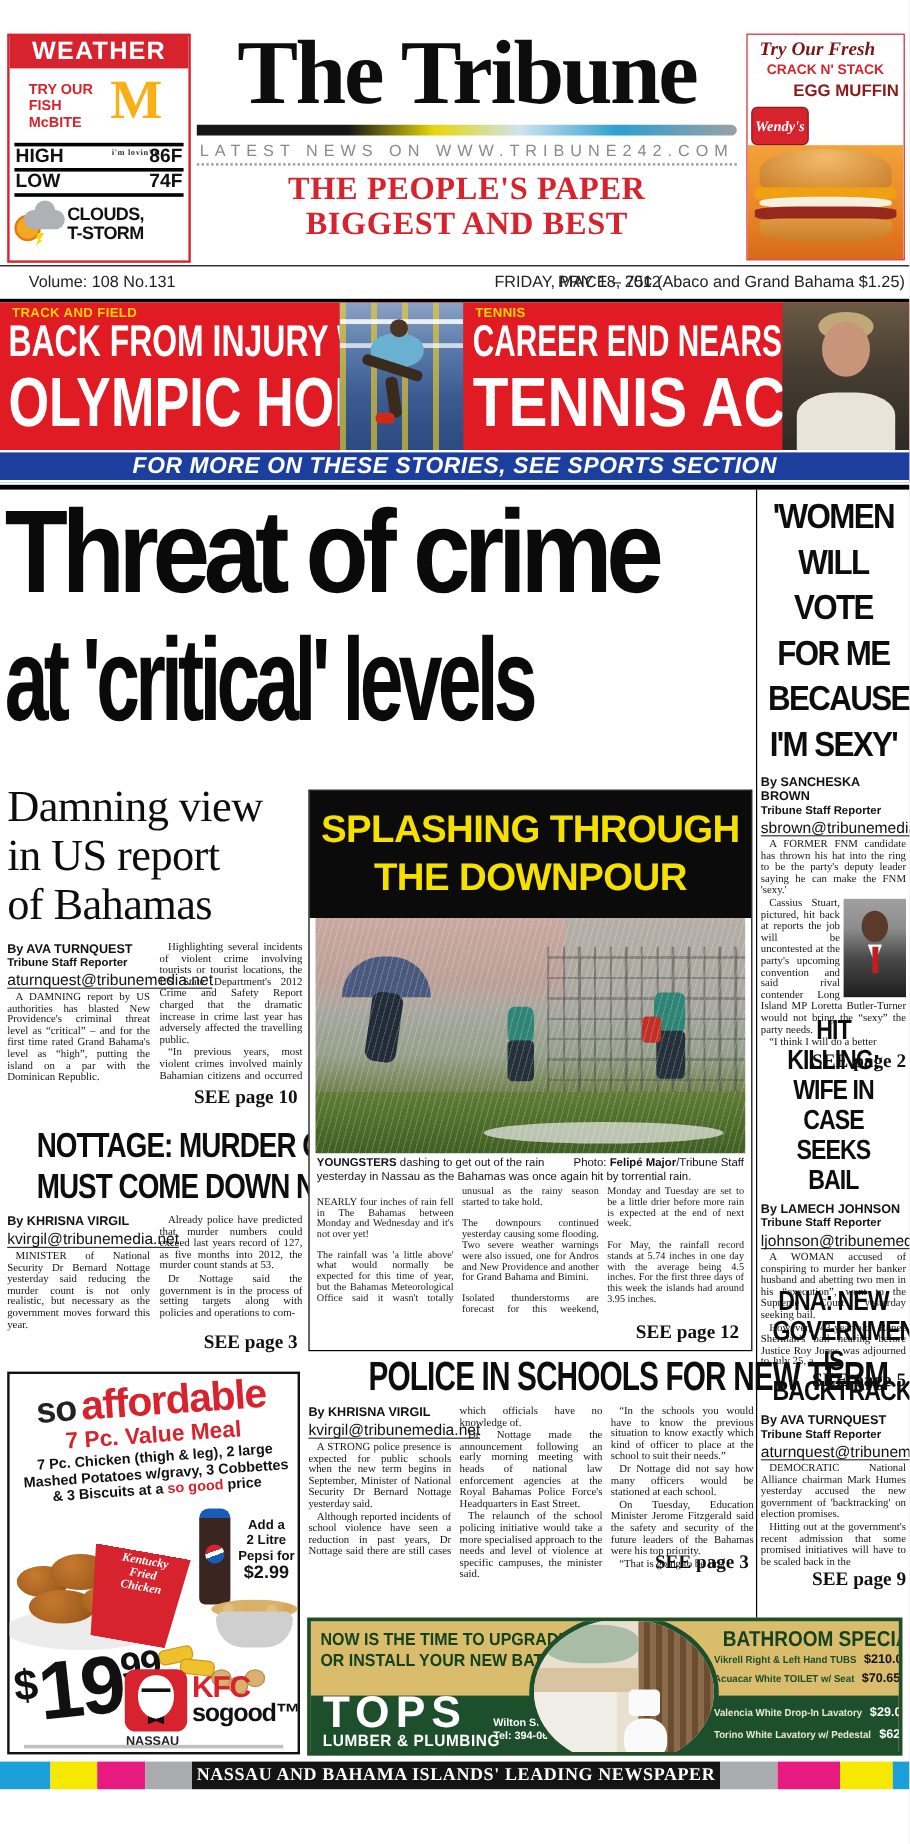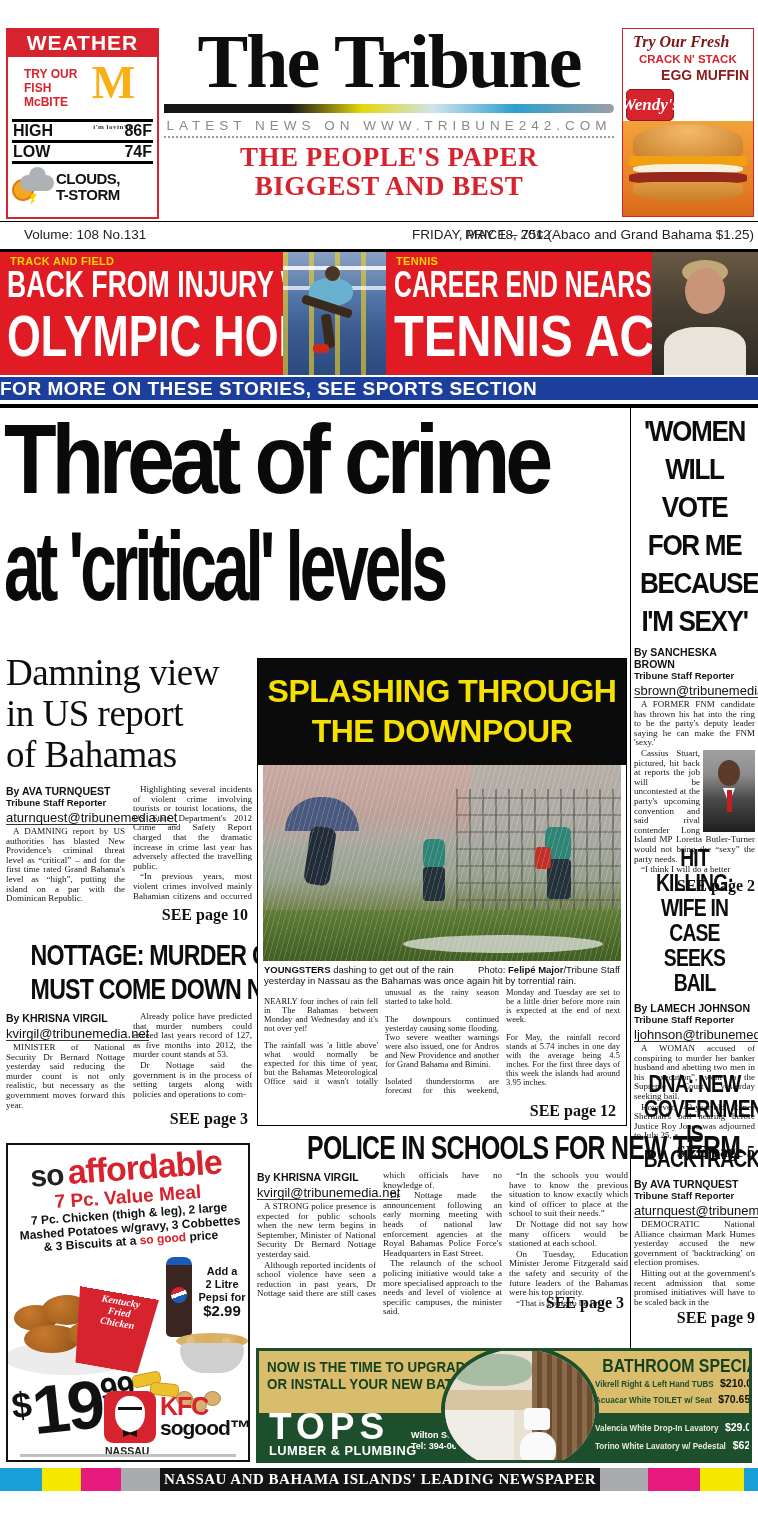--- a/index.html
+++ b/index.html
@@ -38,21 +38,21 @@
            color:#8a8a8a;font-size:13.5px;letter-spacing:5px;}
   .slogan{margin-top:5px;color:#d7232e;font-family:"Liberation Serif",serif;font-weight:bold;
           font-size:27px;line-height:29px;letter-spacing:.5px;}
 
   .wendys-box{left:622px;top:28px;width:130px;height:187px;border:1px solid #d7232e;background:#fff;overflow:hidden;}
   .wd-l1{position:absolute;left:10px;top:4px;font-family:"Liberation Serif",serif;font-style:italic;
          font-weight:bold;font-size:16px;color:#7a1616;}
   .wd-l2{position:absolute;left:16px;top:24px;font-weight:bold;font-size:11.5px;color:#d7232e;}
   .wd-l3{position:absolute;right:4px;top:38px;font-weight:bold;font-size:14px;color:#8b1a1a;}
   .wd-logo{position:absolute;left:3px;top:60px;width:46px;height:30px;background:#d7232e;border-radius:5px;
-           color:#fff;font-family:"Liberation Serif",serif;font-style:italic;font-weight:bold;font-size:17px;
+           color:#fff;font-family:"Liberation Serif",serif;font-style:italic;font-weight:bold;font-size:12px;
            display:flex;align-items:center;justify-content:center;border:1px solid #8b1a1a;z-index:3;}
   .muffin{position:absolute;left:0;right:0;bottom:0;height:95px;
           background:linear-gradient(180deg,#f2a238 0%,#e98426 60%,#d86a18 100%);}
   .mf{position:absolute;left:10px;right:10px;}
   .mf-buntop{bottom:56px;height:36px;border-radius:50% 50% 22% 22%;
              background:radial-gradient(ellipse at 50% 20%,#f2bb6a,#c87c28);}
   .mf-cheese{bottom:50px;left:6px;right:6px;height:10px;background:#f0a010;border-radius:3px;}
   .mf-egg{bottom:42px;height:10px;background:#f6f0dc;border-radius:40%;}
   .mf-bacon{bottom:32px;left:6px;right:6px;height:12px;background:#96281e;border-radius:30%;}
   .mf-bunbot{bottom:14px;height:20px;border-radius:18% 18% 50% 50%;
@@ -77,21 +77,21 @@
   .hd-leg1{position:absolute;left:18px;top:50px;width:52px;height:9px;border-radius:4px;background:#3a2a1e;transform:rotate(18deg);}
   .hd-leg2{position:absolute;left:40px;top:62px;width:10px;height:34px;border-radius:4px;background:#3a2a1e;transform:rotate(-8deg);}
   .hd-shoe{position:absolute;left:30px;top:92px;width:16px;height:9px;border-radius:4px;background:#d02818;}
   .tennisman{position:absolute;left:652px;top:0;width:106px;height:123px;
              background:linear-gradient(180deg,#6a5a44 0%,#4a4034 40%,#2e2a24 100%);overflow:hidden;}
   .tn-hair{position:absolute;left:30px;top:8px;width:46px;height:24px;border-radius:50%;background:#c0a878;}
   .tn-face{position:absolute;left:33px;top:16px;width:40px;height:46px;border-radius:50%;background:#c8957a;}
   .tn-shirt{position:absolute;left:12px;bottom:0;width:82px;height:48px;border-radius:40% 40% 0 0;background:#e8e4da;}
   .sports-footer{left:0;top:375px;width:758px;height:27px;background:#1c3f9e;border-top:2px solid #fff;
                  border-bottom:2px solid #fff;color:#fff;font-weight:bold;font-size:19px;letter-spacing:.5px;
-                 line-height:23px;box-sizing:border-box;}
+                 text-align:center;line-height:23px;box-sizing:border-box;font-style:italic;}
   .top-rule{left:0;top:404px;width:758px;height:4px;background:#000;}
 
   
   .lead{left:4px;top:406px;width:626px;color:#0a0a0a;}
   .lead .l1,.lead .l2{display:inline-block;font-weight:bold;font-size:98px;line-height:107px;
                       letter-spacing:-6px;white-space:nowrap;transform-origin:left center;}
   .lead .l1{transform:scaleX(.88);}
   .lead .l2{transform:scaleX(.67);}
 
   .vrule{left:630px;top:408px;width:1px;height:947px;background:#000;}

